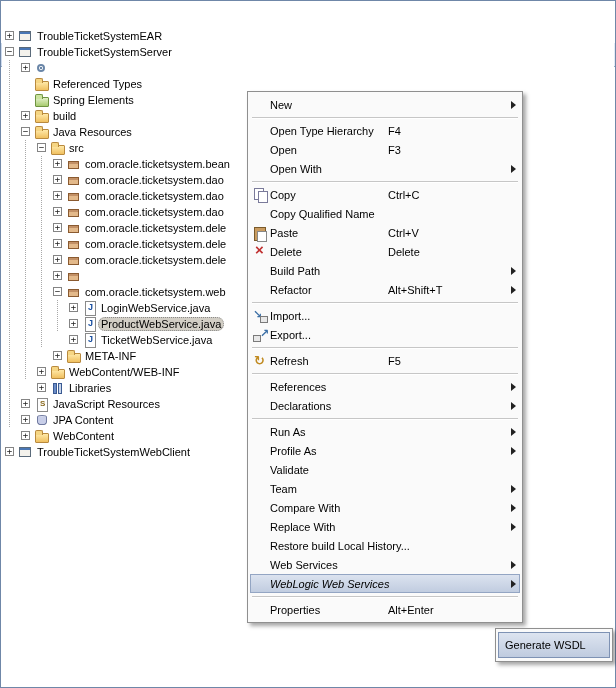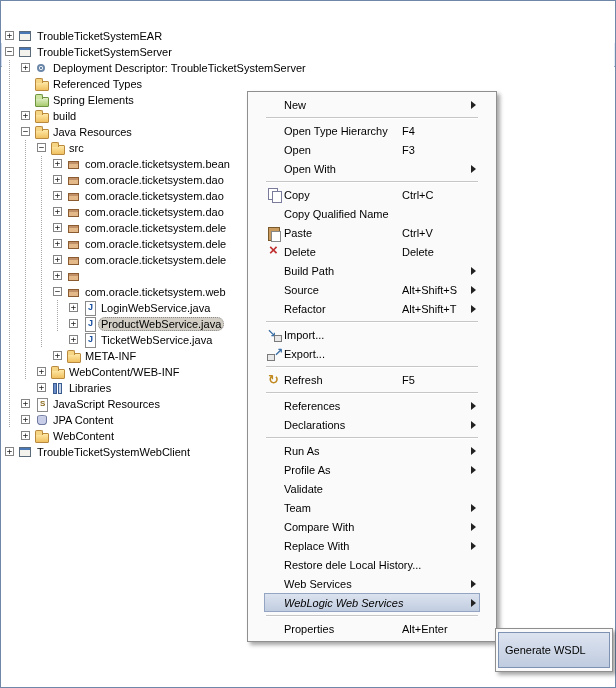--- a/index.html
+++ b/index.html
@@ -72,35 +72,35 @@
   .copy-icon::after{content:"";position:absolute;left:6px;top:4px;width:8px;height:10px;background:#fff;border:1px solid #7a7a9a;}
   .paste-icon::before{content:"";position:absolute;left:2px;top:2px;width:10px;height:12px;background:#c99b5f;border:1px solid #7a5a2a;}
   .paste-icon::after{content:"";position:absolute;left:5px;top:6px;width:8px;height:9px;background:#fff;border:1px solid #888;}
   .delete-icon::before{content:"×";position:absolute;left:3px;top:-2px;font:bold 15px/16px "Liberation Sans",sans-serif;color:#c03030;}
   .import-icon::before{content:"↘";position:absolute;left:1px;top:0;font:bold 11px/14px "DejaVu Sans",sans-serif;color:#3a6ea5;}
   .import-icon::after{content:"";position:absolute;left:8px;top:8px;width:6px;height:5px;border:1px solid #7a7a7a;background:#e8e8e8;}
   .export-icon::before{content:"↗";position:absolute;left:8px;top:0;font:bold 11px/14px "DejaVu Sans",sans-serif;color:#3a6ea5;}
   .export-icon::after{content:"";position:absolute;left:1px;top:8px;width:6px;height:5px;border:1px solid #7a7a7a;background:#e8e8e8;}
   .refresh-icon::before{content:"↻";position:absolute;left:2px;top:0;font:bold 13px/15px "DejaVu Sans",sans-serif;color:#c08a20;}
   
-  .menu{position:absolute;left:247px;top:91px;width:250px;background:#fafafa;border:1px solid #8f8f8f;
-    box-shadow:3px 3px 4px rgba(0,0,0,.35);padding:3px 16px;z-index:10;box-sizing:border-box;}
+  .menu{position:absolute;left:247px;top:91px;width:276px;background:#fafafa;border:1px solid #8f8f8f;
+    box-shadow:3px 3px 4px rgba(0,0,0,.35);padding:3px 2px;z-index:10;box-sizing:border-box;}
   .menu-item{height:19px;display:flex;align-items:center;padding:0 3px 0 2px;}
   .mi-icon{width:18px;height:16px;position:relative;flex:none;display:inline-block;}
   .mi-label{min-width:118px;white-space:nowrap;}
   .mi-shortcut{flex:1;white-space:nowrap;}
   .mi-arrow{width:9px;flex:none;}
   .mi-arrow.has::after{content:"";display:block;width:0;height:0;border-left:5px solid #222;
     border-top:4px solid transparent;border-bottom:4px solid transparent;margin-left:3px;}
   .menu-item.highlighted{background:linear-gradient(#dde4f0,#bfcbdf);outline:1px solid #93a5c3;outline-offset:-1px;font-style:italic;}
   .menu-sep{height:0;border-top:1px solid #c6c6c6;border-bottom:1px solid #fff;margin:3px 2px 2px;}
   
   .submenu{position:absolute;left:495px;top:628px;width:118px;background:#fafafa;border:1px solid #8f8f8f;
     box-shadow:3px 3px 4px rgba(0,0,0,.35);padding:3px 2px;z-index:11;box-sizing:border-box;}
-  .submenu-item{height:36px;display:flex;align-items:center;padding:6px 6px;box-sizing:border-box;}
+  .submenu-item{height:26px;display:flex;align-items:center;padding:6px 6px;box-sizing:border-box;}
   .submenu-item.highlighted{background:linear-gradient(#dde4f0,#bfcbdf);border:1px solid #7e92b4;}
 </style>
 </head>
 <body>
 
 <div class="panel">
   <div class="header">
     <div class="tab">
       <span class="icon project-explorer-icon"></span>
       <span class="tab-label">Project Explorer</span>
@@ -129,21 +129,20 @@
         </span>
         <span class="icon server-project-icon"></span>
         <span class="tlabel">TroubleTicketSystemServer</span>
       </div>
       <div class="tree-row">
         <span class="guide line"></span>
         <span class="expander">
           <i class="ebox">+</i>
         </span>
         <span class="icon deployment-descriptor-icon"></span>
-        <span class="tlabel">Deployment Descriptor: TroubleTicketSystemServer</span>
       </div>
       <div class="tree-row">
         <span class="guide line"></span>
         <span class="expander"></span>
         <span class="icon referenced-types-folder-icon"></span>
         <span class="tlabel">Referenced Types</span>
       </div>
       <div class="tree-row">
         <span class="guide line"></span>
         <span class="expander"></span>
@@ -411,26 +410,20 @@
       <span class="mi-arrow"></span>
     </div>
     <div class="menu-item">
       <span class="mi-icon"></span>
       <span class="mi-label">Build Path</span>
       <span class="mi-shortcut"></span>
       <span class="mi-arrow has"></span>
     </div>
     <div class="menu-item">
       <span class="mi-icon"></span>
-      <span class="mi-label">Source</span>
-      <span class="mi-shortcut">Alt+Shift+S</span>
-      <span class="mi-arrow has"></span>
-    </div>
-    <div class="menu-item">
-      <span class="mi-icon"></span>
       <span class="mi-label">Refactor</span>
       <span class="mi-shortcut">Alt+Shift+T</span>
       <span class="mi-arrow has"></span>
     </div>
     <div class="menu-sep"></div>
     <div class="menu-item">
       <span class="mi-icon import-icon"></span>
       <span class="mi-label">Import...</span>
       <span class="mi-shortcut"></span>
       <span class="mi-arrow"></span>
@@ -493,21 +486,21 @@
       <span class="mi-arrow has"></span>
     </div>
     <div class="menu-item">
       <span class="mi-icon"></span>
       <span class="mi-label">Replace With</span>
       <span class="mi-shortcut"></span>
       <span class="mi-arrow has"></span>
     </div>
     <div class="menu-item">
       <span class="mi-icon"></span>
-      <span class="mi-label">Restore dele Local History...</span>
+      <span class="mi-label">Restore build Local History...</span>
       <span class="mi-shortcut"></span>
       <span class="mi-arrow"></span>
     </div>
     <div class="menu-item">
       <span class="mi-icon"></span>
       <span class="mi-label">Web Services</span>
       <span class="mi-shortcut"></span>
       <span class="mi-arrow has"></span>
     </div>
     <div class="menu-item highlighted">

